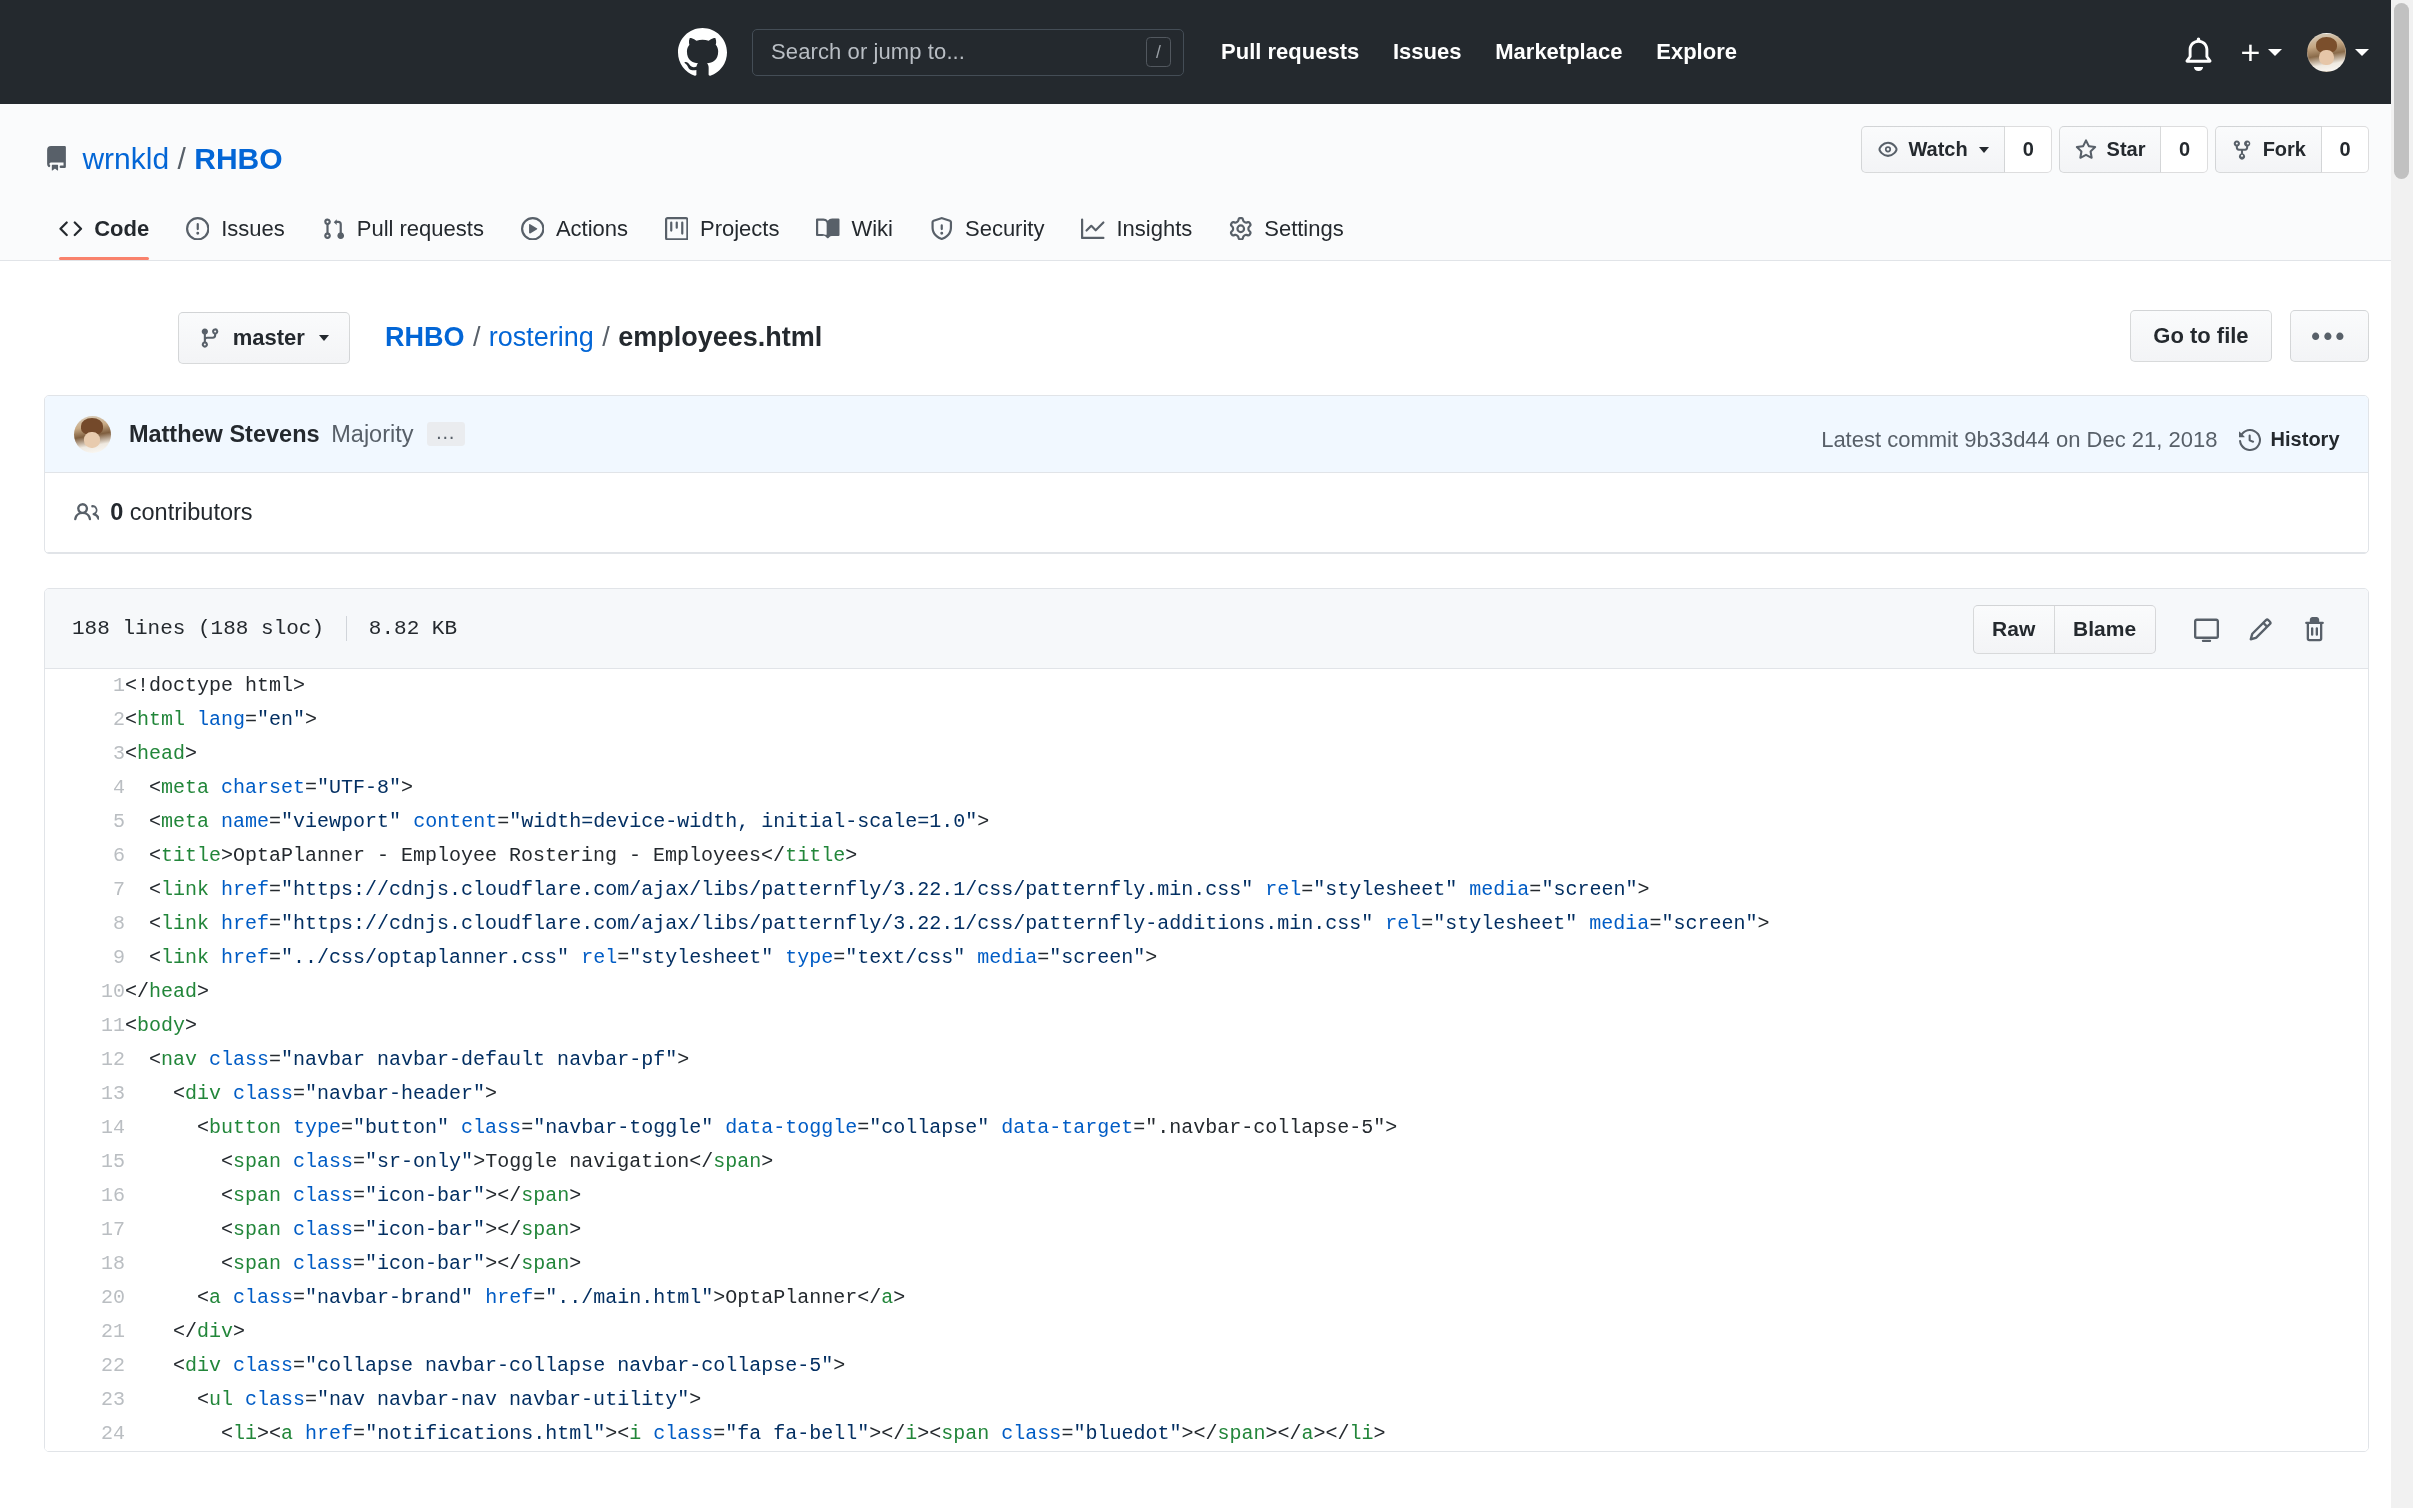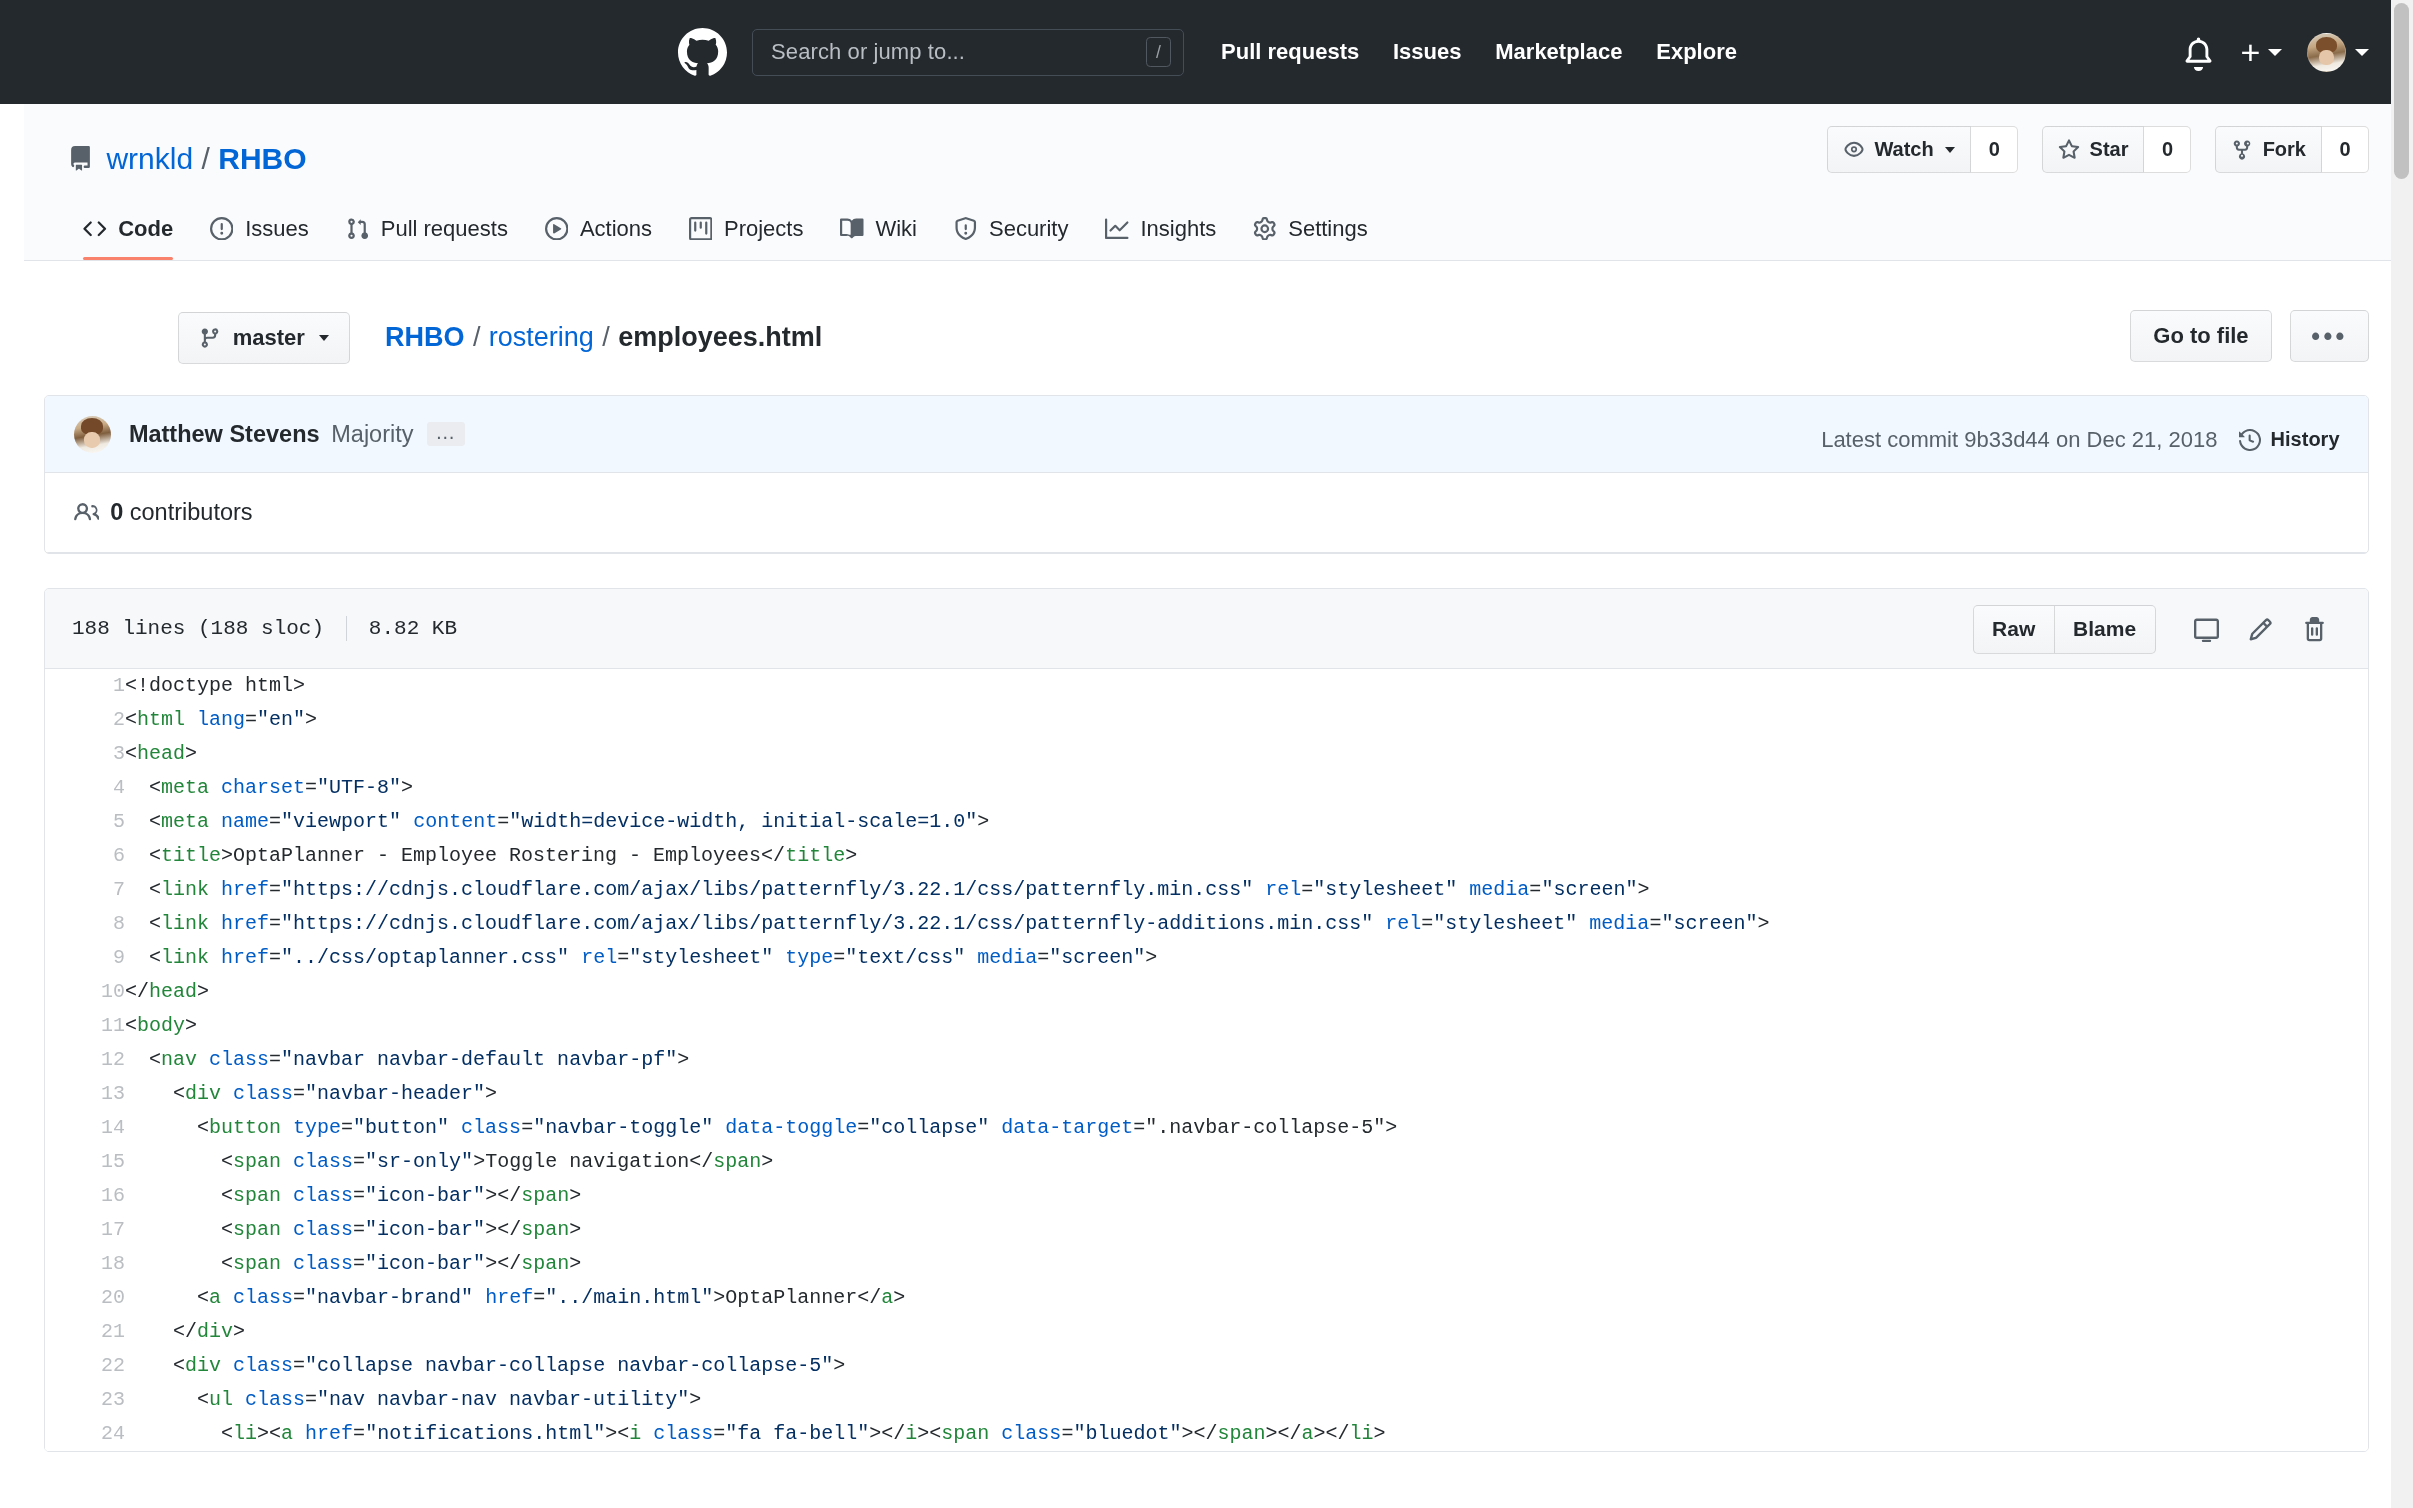--- a/index.html
+++ b/index.html
@@ -72,36 +72,35 @@
     content:""; position:absolute; left:30%; top:44%; width:40%; height:42%;
     background:#e6c6a8; border-radius:45%;
   }
 
   
   .repo-header {
     background: #fafbfc;
     border-bottom: 0.8px solid #e1e4e8;
     padding: 0 44px;
     position: relative;
-    margin-left: 24px;
   }
   .repo-title-row {
     display:flex; align-items:center; height: 91px; padding-top: 18.4px;
   }
   .repo-icon { width: 25px; height: 25px; margin-right: 13.4px; flex:0 0 auto; }
   .repo-icon svg { width:25px;height:25px;fill:#586069;display:block; }
   .repo-owner {
     color:#0366d6; font-size: 30px; font-weight: 400; text-decoration:none;
   }
   .repo-sep { color:#586069; font-size:30px; margin:0 8.4px; }
   .repo-name { color:#0366d6; font-size:30px; font-weight:600; text-decoration:none; }
 
   .repo-actions {
     position:absolute; right: 44px; top: 22px;
-    display:flex; align-items:center; gap: 24px;
+    display:flex; align-items:center; gap: 7px;
   }
   .btn-group { display:flex; align-items:stretch; height: 47px; }
   .btn-group > .seg {
     border:0.8px solid rgba(27,31,35,.15);
     background: linear-gradient(180deg,#fafbfc,#f3f4f6);
     display:flex; align-items:center; gap:9.2px;
     padding: 0 15px;
     font-size: 20px; font-weight:600; color:#24292e;
   }
   .btn-group > .seg:first-child { border-radius: 5px 0 0 5px; }

